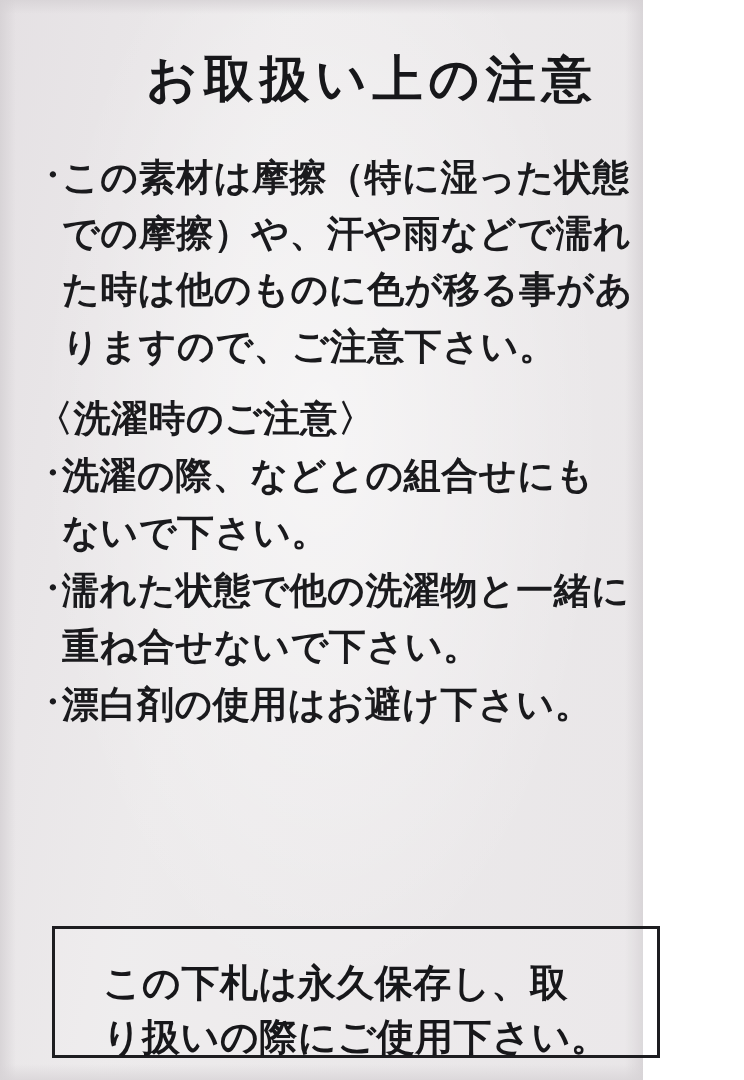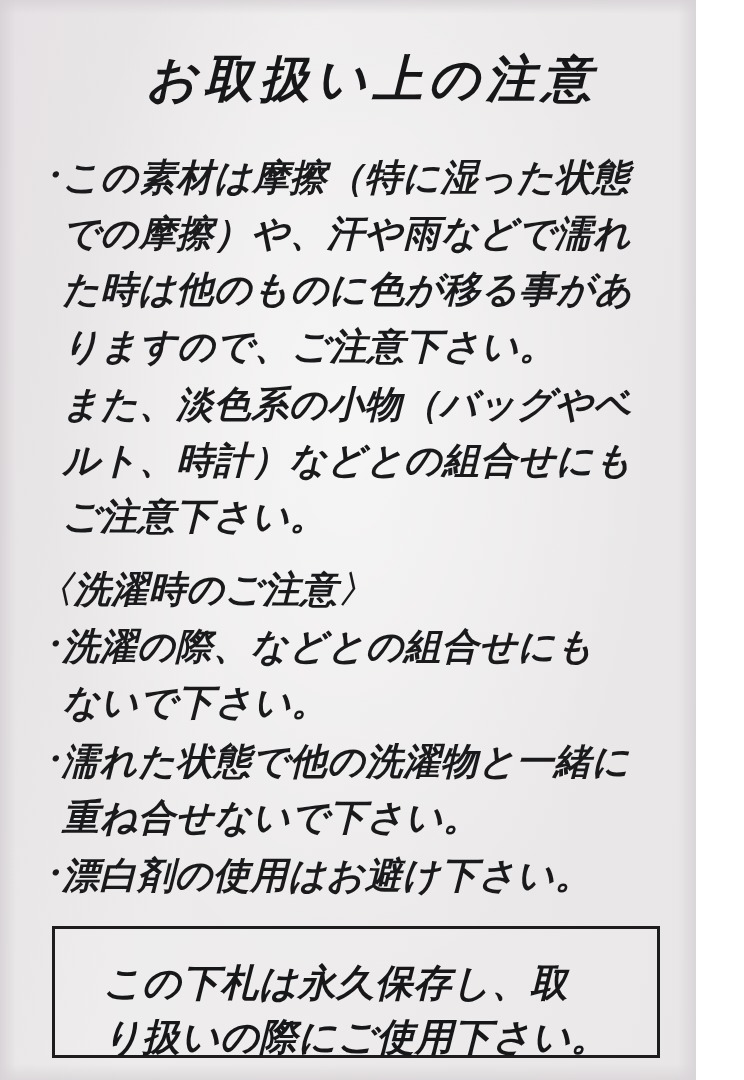--- a/index.html
+++ b/index.html
@@ -9,30 +9,29 @@
   }
   body {
     width: 744px;
     height: 1080px;
     overflow: hidden;
     font-family: "DejaVu Sans", "Liberation Sans", sans-serif;
   }
 
   #card {
     position: relative;
-    width: 696px;
+    width: 643px;
     height: 1080px;
     background: #eceaeb;
     box-sizing: border-box;
     
     background-image:
       radial-gradient(ellipse at 50% 40%, rgba(255,255,255,0.55) 0%, rgba(255,255,255,0.0) 62%),
       linear-gradient(100deg, rgba(228,224,227,0.9) 0%, rgba(240,238,239,0.2) 35%, rgba(232,229,231,0.8) 100%);
     color: #1c1c1e;
-    font-style: italic;
   }
 
   .paper-edge-top {
     position: absolute;
     left: 0; right: 0; top: 0;
     height: 14px;
     background: linear-gradient(180deg, rgba(215,211,214,0.85), rgba(236,234,235,0));
     pointer-events: none;
   }
   .paper-edge-left {
@@ -156,26 +155,20 @@
   <div id="body-block">
 
     <div class="para">
       <span class="bullet">・</span>
       <span class="para-text">この素材は摩擦（特に湿った状態
 での摩擦）や、汗や雨などで濡れ
 た時は他のものに色が移る事があ
 りますので、ご注意下さい。</span>
     </div>
 
-    <div class="para">
-      <span class="bullet blank"></span>
-      <span class="para-text">また、淡色系の小物（バッグやベ
-ルト、時計）などとの組合せにも
-ご注意下さい。</span>
-    </div>
 
     <div class="section-head">〈洗濯時のご注意〉</div>
 
     <div class="para">
       <span class="bullet">・</span>
       <span class="para-text">洗濯の際、などとの組合せにも
 ないで下さい。</span>
     </div>
 
     <div class="para">

